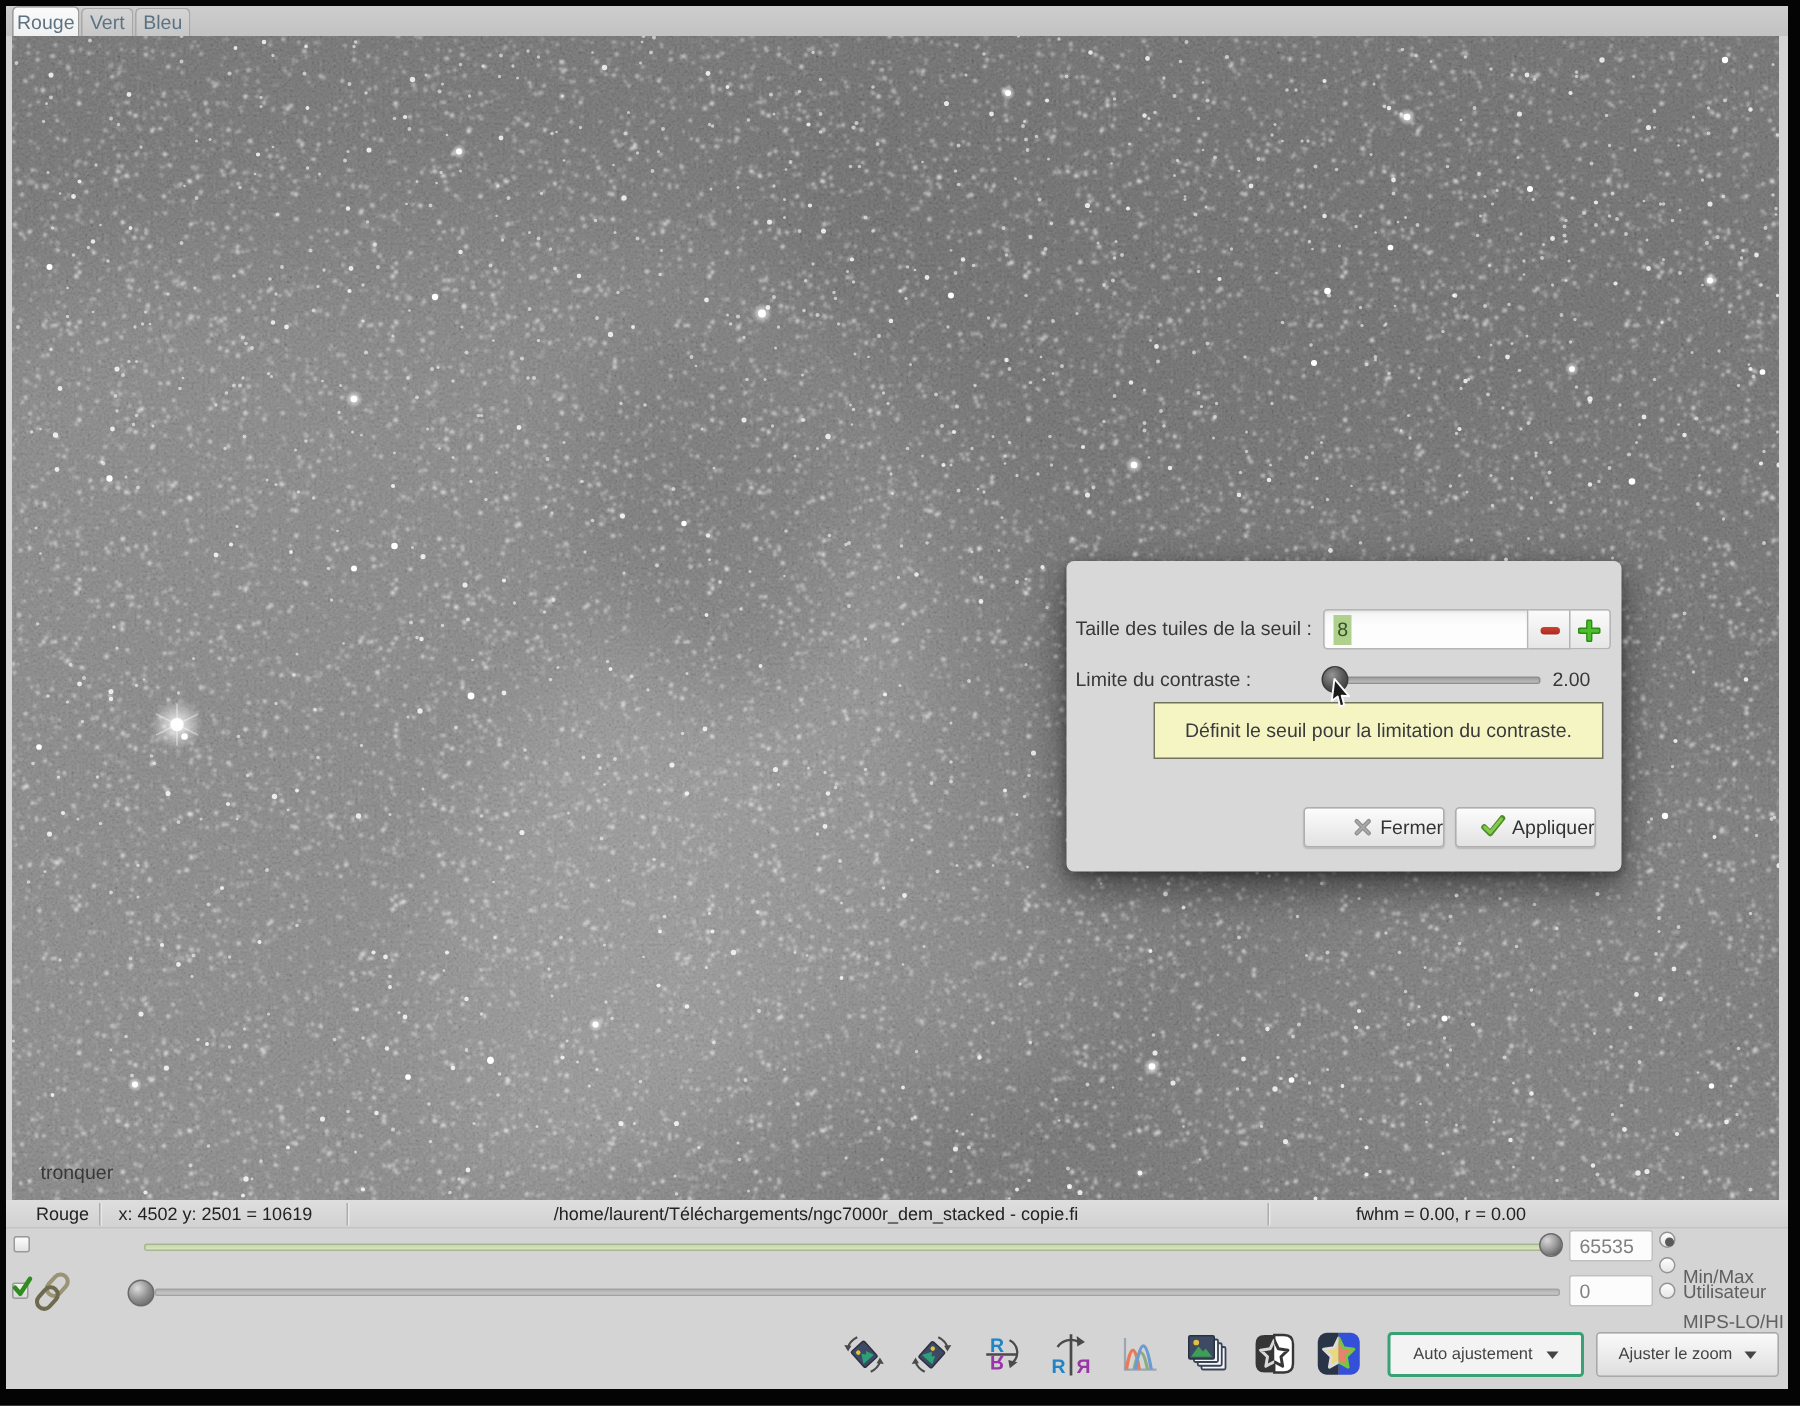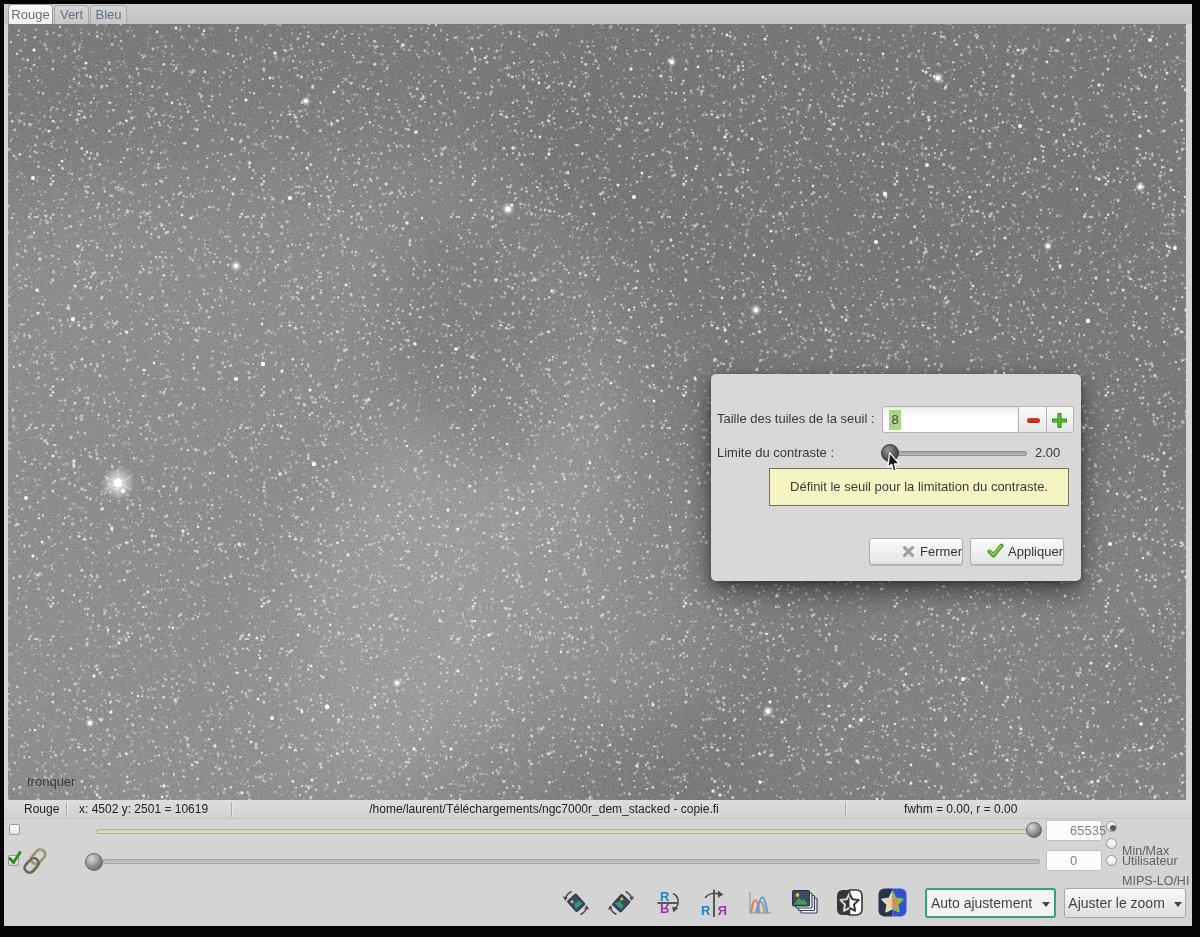--- a/index.html
+++ b/index.html
@@ -8,27 +8,27 @@
 #tabbar{position:absolute;left:4px;top:4px;width:1188px;height:20px;background:linear-gradient(#cdcdcd,#c2c2c2)}
 .tab{position:absolute;top:1px;height:19px;border:1px solid #a9a9a9;border-bottom:none;border-radius:4px 4px 0 0;font-size:13px;color:#5d7282;text-align:center;line-height:18px;background:linear-gradient(#d4d4d4,#c7c7c7)}
 .tab.act{background:linear-gradient(#fbfbfb,#f0f0f0);top:0;height:20px;line-height:19px;border-color:#9c9c9c}
 
 #status{position:absolute;left:4px;top:800px;width:1188px;height:19px;background:linear-gradient(#dedede,#d2d2d2);font-size:12px;color:#222;border-bottom:1px solid #c4c4c4}
 #status span{position:absolute;top:2px;white-space:pre}
 .vsep{position:absolute;top:2px;height:15px;width:1px;background:#adadad;box-shadow:1px 0 0 #e8e8e8}
 
 .ck{position:absolute;width:11px;height:11px;border:1px solid #9a9a9a;border-radius:2px;background:linear-gradient(#fdfdfd,#e2e2e2)}
 .lbl{position:absolute;font-size:13px;color:#38383a;white-space:pre}
-.vbox{position:absolute;width:56px;height:21px;background:#fcfcfc;border:1px solid #c0c0c0;border-radius:2px;font-size:13px;color:#808080;line-height:19px;padding-left:23px}
+.vbox{position:absolute;width:56px;height:21px;background:#fcfcfc;border:1px solid #c0c0c0;border-radius:2px;font-size:13px;color:#808080;line-height:19px;padding-left:6px}
 .radio{position:absolute;width:11px;height:11px;border-radius:50%;border:1px solid #949494;background:linear-gradient(#fdfdfd,#e6e6e6)}
 .rlbl{position:absolute;font-size:12.5px;color:#606060;white-space:pre}
 .track{position:absolute;height:4px;border-radius:2px}
 .ball{position:absolute;border-radius:50%}
 
-.tbtn{position:absolute;height:30px;border-radius:3px;font-size:14px;color:#434345;text-align:center}
+.tbtn{position:absolute;height:30px;border-radius:3px;font-size:11px;color:#434345;text-align:center}
 
 #dlg{position:absolute;left:711px;top:374px;width:370px;height:207px;background:#d8d8d8;border-radius:5px;box-shadow:0 10px 26px rgba(0,0,0,.5),0 2px 6px rgba(0,0,0,.3)}
 #dlgtitle{position:absolute;left:0;top:0;width:100%;height:26px;border-radius:5px 5px 0 0;background:linear-gradient(#f4f4f4,#dcdcdc);border-bottom:1px solid #c6c6c6}
 #dlgtitle .txt{position:absolute;left:35px;top:7px;font-size:11px;color:#8d8d8d;letter-spacing:-0.25px;white-space:pre}
 .circbtn{position:absolute;top:4px;width:15px;height:15px;border-radius:50%;border:1px solid #bdbdbd;background:radial-gradient(circle at 50% 35%,#f6f6f6,#e2e2e2)}
 .dbtn{position:absolute;top:164px;height:27px;background:linear-gradient(#fcfcfc,#e2e2e2);border:1px solid #aeaeae;border-radius:3px;font-size:13px;color:#333;font-weight:500;text-align:right;line-height:25px;box-shadow:0 1px 1px rgba(0,0,0,.15)}
 
 #tip{position:absolute;left:769px;top:468px;width:300px;height:38px;background:#f5f5c4;border:1px solid #74745e;font-size:13px;color:#3a3a3c;text-align:center;line-height:36px;white-space:pre}
 </style></head><body>
 <div id="win"></div>

